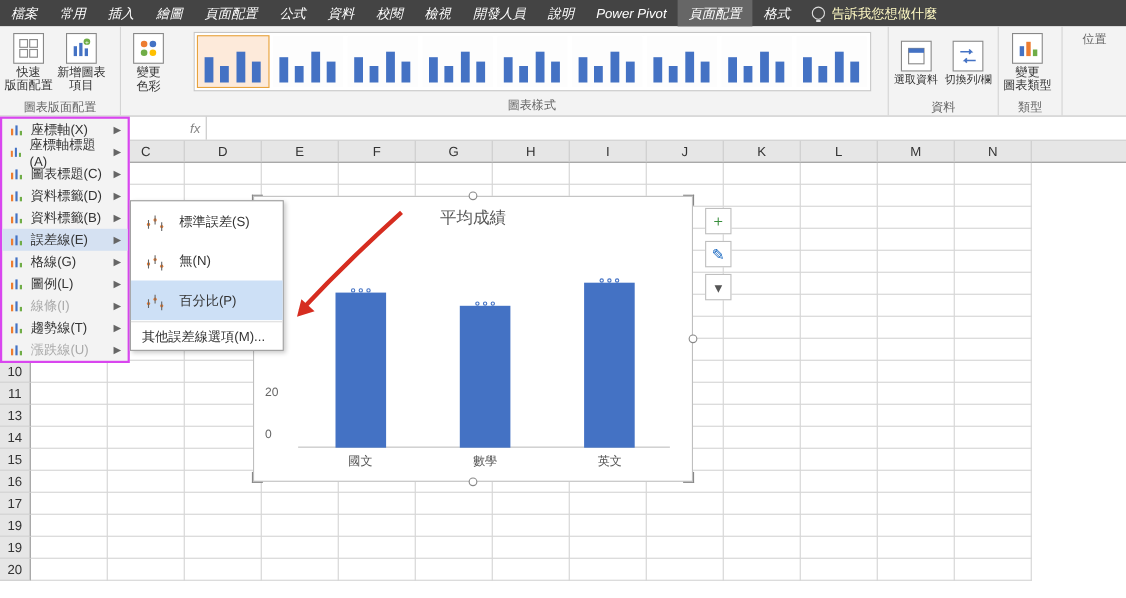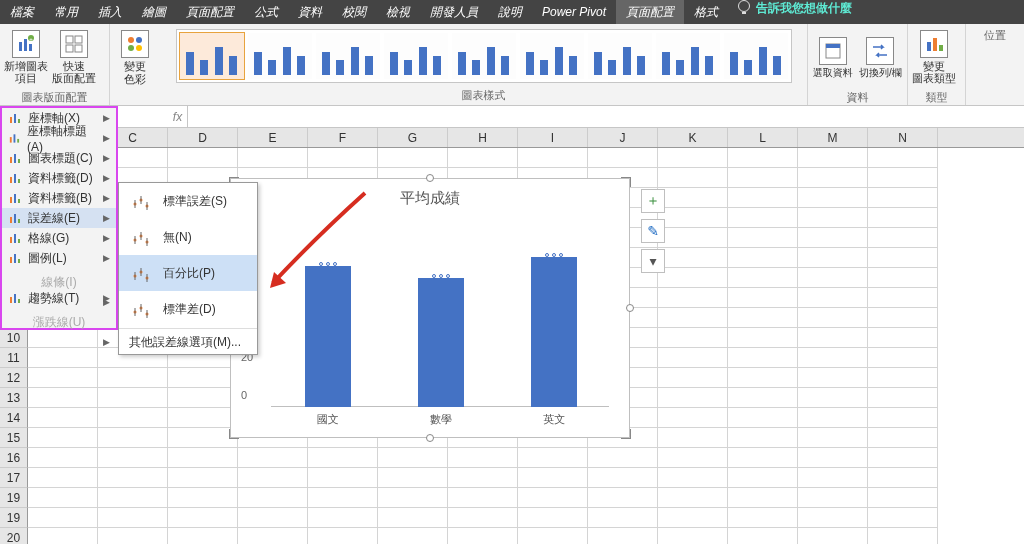--- a/index.html
+++ b/index.html
@@ -2,21 +2,21 @@
 <html><head>
 <meta charset="utf-8">
 <style>
   * { box-sizing: border-box; font-family: "Microsoft JhengHei", "Segoe UI", sans-serif; }
   body { margin: 0; width: 1024px; height: 544px; background: #fff; overflow: hidden; font-size: 12px; color: #333; }
   
   
   .tabstrip { height: 24px; background: #444; display: flex; align-items: stretch; color: #fff; font-size: 12px; }
   .tab { padding: 0 10px; display: flex; align-items: center; cursor: pointer; font-style: italic; }
   .tab.active { background: #666; }
-  .tell-me { display: flex; gap: 6px; padding: 0 10px; color: #5eead4; font-weight: bold; }
+  .tell-me { display: flex; align-items: center; gap: 6px; padding: 0 10px; color: #fef9c3; }
   .bulb { width: 12px; height: 12px; border: 1px solid #ddd; border-radius: 50%; position: relative; }
   .bulb::after { content: ''; position: absolute; left: 3px; top: 11px; width: 4px; height: 2px; background: #ddd; }
   
   
   .ribbon { height: 82px; background: #f3f3f3; border-bottom: 1px solid #c6c6c6; display: flex; }
   .rgroup { border-right: 1px solid #d4d4d4; display: flex; flex-direction: column; justify-content: space-between; padding: 2px 4px 0; }
   .rgroup-body { flex: 1; display: flex; align-items: center; gap: 4px; }
   .rgroup-label { text-align: center; font-size: 11px; color: #666; padding: 2px 0; }
   .big-btn { display: flex; flex-direction: column; align-items: center; justify-content: center; width: 44px; height: 62px; cursor: pointer; font-size: 11px; text-align: center; line-height: 1.1; gap: 2px; }
   .bicon { width: 28px; height: 28px; border: 1px solid #888; background: #fff; display: flex; align-items: center; justify-content: center; }
@@ -39,21 +39,21 @@
   .row { display: flex; height: 20px; }
   .rh { width: 28px; background: #e6e6e6; border-right: 1px solid #999; border-bottom: 1px solid #ccc; text-align: center; line-height: 20px; font-size: 12px; }
   .cell { width: 70px; border-right: 1px solid #d4d4d4; border-bottom: 1px solid #d4d4d4; line-height: 20px; padding: 0 3px; font-size: 12px; }
   .cell.bold { font-weight: bold; border: 1px solid #000; text-align: center; }
   
   
   .chart-elem-menu { position: absolute; left: 0; top: 0; width: 118px; background: #f3f3f3; border: 2px solid #d946ef; z-index: 20; }
   .cem-item { height: 20px; display: flex; align-items: center; padding: 0 6px; gap: 6px; font-size: 12px; cursor: pointer; position: relative; }
   .cem-item:hover, .cem-item.hover { background: #d5e1f2; }
   .cem-item .arrow { margin-left: auto; font-size: 9px; color: #666; }
-  .cem-item.disabled { color: #aaa; flex-direction: column; }
+  .cem-item.disabled { color: #aaa; }
   .cem-ico { width: 14px; height: 14px; }
   
   
   .submenu { position: absolute; left: 118px; top: 54px; width: 140px; background: #fff; border: 1px solid #999; box-shadow: 2px 2px 4px rgba(0,0,0,.2); z-index: 25; }
   .sm-item { height: 36px; display: flex; align-items: center; padding: 0 10px; gap: 10px; cursor: pointer; font-size: 12px; }
   .sm-item:hover, .sm-item.hover { background: #cde0f6; }
   .sm-sep { height: 1px; background: #ddd; margin: 1px 0; }
   .sm-more { height: 24px; display: flex; align-items: center; padding: 0 10px; font-size: 12px; cursor: pointer; }
   .sm-ico { width: 24px; height: 24px; display: flex; align-items: center; justify-content: center; }
   
@@ -106,41 +106,41 @@
     <span>告訴我您想做什麼</span>
   </div>
 </div>
 
 <div class="ribbon">
   <div class="rgroup" style="width:110px">
     <div class="rgroup-body">
       <div class="big-btn">
         <div class="bicon">
             <svg viewBox="0 0 20 20">
+              <rect x="2" y="2" width="7" height="7" fill="none" stroke="#888"></rect>
+              <rect x="11" y="2" width="7" height="7" fill="none" stroke="#888"></rect>
+              <rect x="2" y="11" width="7" height="7" fill="none" stroke="#888"></rect>
+              <rect x="11" y="11" width="7" height="7" fill="none" stroke="#888"></rect>
+            </svg>
+          </div>
+        <span style="white-space:pre-line">快速
+版面配置</span>
+      </div>
+      <div class="big-btn">
+        <div class="bicon">
+            <svg viewBox="0 0 20 20">
               <rect x="3" y="8" width="3" height="9" fill="#4472c4"></rect>
               <rect x="8" y="5" width="3" height="12" fill="#4472c4"></rect>
               <rect x="13" y="10" width="3" height="7" fill="#4472c4"></rect>
               <circle cx="15" cy="4" r="3" fill="#70ad47"></circle>
               <text x="15" y="7" font-size="6" fill="#fff" text-anchor="middle">+</text>
             </svg>
           </div>
         <span style="white-space:pre-line">新增圖表
 項目</span>
-      </div>
-      <div class="big-btn">
-        <div class="bicon">
-            <svg viewBox="0 0 20 20">
-              <rect x="2" y="2" width="7" height="7" fill="none" stroke="#888"></rect>
-              <rect x="11" y="2" width="7" height="7" fill="none" stroke="#888"></rect>
-              <rect x="2" y="11" width="7" height="7" fill="none" stroke="#888"></rect>
-              <rect x="11" y="11" width="7" height="7" fill="none" stroke="#888"></rect>
-            </svg>
-          </div>
-        <span style="white-space:pre-line">快速
-版面配置</span>
       </div>
     </div>
     <div class="rgroup-label">圖表版面配置</div>
   </div>
   <div class="rgroup" style="width:50px;border-right:none">
     <div class="rgroup-body">
       <div class="big-btn">
         <div class="bicon">
             <svg viewBox="0 0 20 20">
               <circle cx="6" cy="6" r="3" fill="#ed7d31"></circle>
@@ -452,36 +452,20 @@
         <div class="cell"></div>
         <div class="cell"></div>
         <div class="cell"></div>
         <div class="cell"></div>
         <div class="cell"></div>
         <div class="cell"></div>
         <div class="cell"></div>
         <div class="cell"></div>
       </div>
       <div class="row">
-        <div class="rh">12</div>
-        <div class="cell"></div>
-        <div class="cell"></div>
-        <div class="cell"></div>
-        <div class="cell"></div>
-        <div class="cell"></div>
-        <div class="cell"></div>
-        <div class="cell"></div>
-        <div class="cell"></div>
-        <div class="cell"></div>
-        <div class="cell"></div>
-        <div class="cell"></div>
-        <div class="cell"></div>
-        <div class="cell"></div>
-      </div>
-      <div class="row">
         <div class="rh">13</div>
         <div class="cell"></div>
         <div class="cell"></div>
         <div class="cell"></div>
         <div class="cell"></div>
         <div class="cell"></div>
         <div class="cell"></div>
         <div class="cell"></div>
         <div class="cell"></div>
         <div class="cell"></div>
@@ -738,33 +722,20 @@
           <svg width="22" height="22" viewBox="0 0 22 22">
             <circle cx="5" cy="14" r="1.5" fill="#ed7d31"></circle>
             <circle cx="11" cy="10" r="1.5" fill="#ed7d31"></circle>
             <circle cx="17" cy="16" r="1.5" fill="#ed7d31"></circle>
             <line x1="5" y1="10" x2="5" y2="18" stroke="#666"></line>
             <line x1="11" y1="6" x2="11" y2="14" stroke="#666"></line>
             <line x1="17" y1="12" x2="17" y2="20" stroke="#666"></line>
           </svg>
         </span>
         <span>百分比(P)</span>
-      </div>
-      <div class="sm-item">
-        <span class="sm-ico">
-          <svg width="22" height="22" viewBox="0 0 22 22">
-            <circle cx="5" cy="14" r="1.5" fill="#ed7d31"></circle>
-            <circle cx="11" cy="10" r="1.5" fill="#ed7d31"></circle>
-            <circle cx="17" cy="16" r="1.5" fill="#ed7d31"></circle>
-            <line x1="5" y1="10" x2="5" y2="18" stroke="#666"></line>
-            <line x1="11" y1="6" x2="11" y2="14" stroke="#666"></line>
-            <line x1="17" y1="12" x2="17" y2="20" stroke="#666"></line>
-          </svg>
-        </span>
-        <span>標準差(D)</span>
       </div>
       <div class="sm-sep"></div>
       <div class="sm-more">其他誤差線選項(M)...</div>
     </div>
 
   <svg class="red-arrow" width="120" height="110">
     <path d="M110 5 Q60 50 18 95" stroke="#d62d20" stroke-width="4" fill="none"></path>
     <path d="M15 100 l4 -16 l12 11 z" fill="#d62d20"></path>
   </svg>
 

